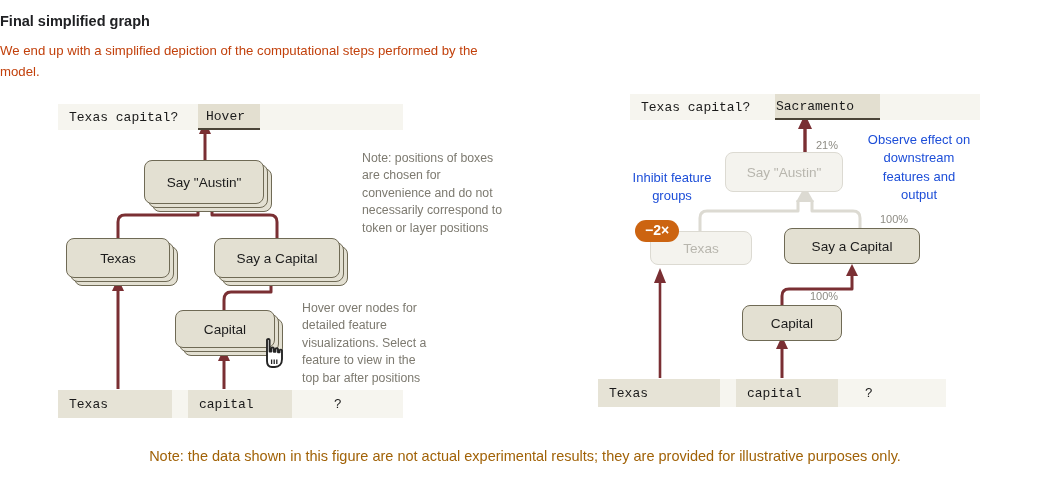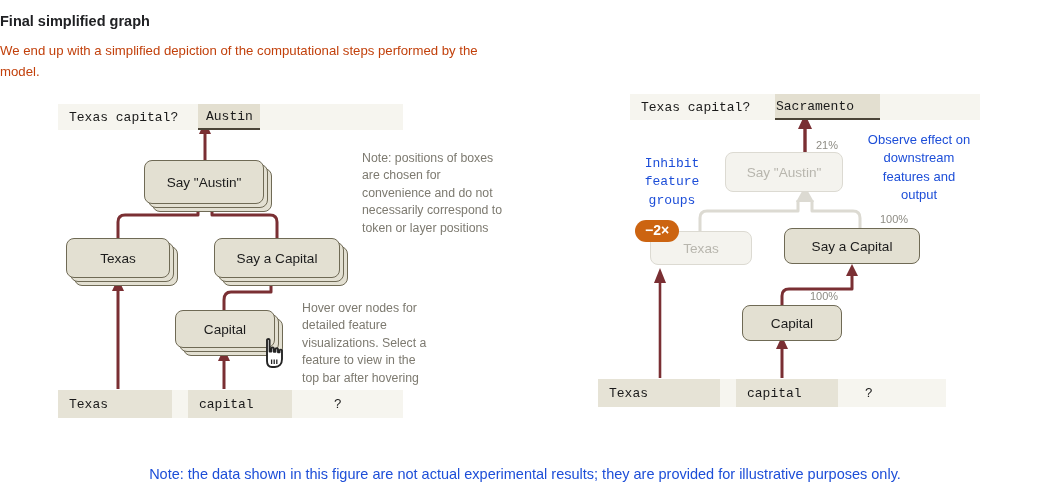--- a/index.html
+++ b/index.html
@@ -90,22 +90,22 @@
     font-size: 14px; font-weight: bold;
     border-radius: 11px;
     padding: 2px 10px 3px 10px;
     z-index: 9;
     line-height: 1.2;
   }
 
   svg.edges { position: absolute; left: 0; top: 0; overflow: visible; }
 
   .caption {
-    position: absolute; left: 0; top: 466px; width: 1050px;
-    text-align: center; font-size: 14.5px; color: #1d4ed8;
+    position: absolute; left: 0; top: 448px; width: 1050px;
+    text-align: center; font-size: 14.5px; color: #a16207;
   }
 
   .cursor { position: absolute; z-index: 20; }
 </style>
 </head>
 <body>
 
 <div id="root">
 
   <div class="panel panel-left">
@@ -130,21 +130,21 @@
 
       <path d="M118,389 L118,290" stroke="#7a2f33" stroke-width="3" fill="none"></path>
       <polygon points="118,278 112,291 124,291" fill="#7a2f33"></polygon>
 
       <path d="M224,389 L224,360" stroke="#7a2f33" stroke-width="3" fill="none"></path>
       <polygon points="224,348 218,361 230,361" fill="#7a2f33"></polygon>
     </svg>
 
     <div class="tokenbar" style="left:58px;top:104px;width:345px;">
       <div class="tokcell tok-light" style="width:140px;">Texas capital?</div>
-      <div class="tokcell tok-sel" style="width:62px;padding-left:8px;">Austin</div>
+      <div class="tokcell tok-sel" style="width:62px;padding-left:8px;">Hover</div>
       <div class="tokcell tok-light" style="width:143px;"></div>
     </div>
 
     <div class="node" style="left:144px;top:160px;width:120px;height:44px;">
       <div class="sheet s2"></div>
       <div class="sheet s1"></div>
       <div class="face">Say "Austin"</div>
     </div>
 
     <div class="node" style="left:66px;top:238px;width:104px;height:40px;">
@@ -173,21 +173,21 @@
     </div>
 
     <div class="tokenbar" style="left:58px;top:390px;width:345px;height:28px;">
       <div class="tokcell tok-shade" style="width:114px;">Texas</div>
       <div class="tokcell tok-light" style="width:16px;"></div>
       <div class="tokcell tok-shade" style="width:104px;">capital</div>
       <div class="tokcell tok-light" style="width:111px;padding-left:42px;">?</div>
     </div>
 
     <div class="note" style="left:362px;top:150px;width:148px;">Note: positions of boxes are chosen for convenience and do not necessarily correspond to token or layer positions</div>
-    <div class="note" style="left:302px;top:300px;width:130px;">Hover over nodes for detailed feature visualizations. Select a feature to view in the top bar after hovering</div>
+    <div class="note" style="left:302px;top:300px;width:130px;">Hover over nodes for detailed feature visualizations. Select a feature to view in the top bar after positions</div>
   </div>
 
 
   <div class="dwrap" style="left:562px;top:0;width:488px;height:430px;">
 
     <svg class="edges" width="488" height="430">
 
       <path d="M243,152 L243,128" stroke="#7a2f33" stroke-width="3.4" fill="none"></path>
       <polygon points="243,114 236,129 250,129" fill="#7a2f33"></polygon>
 
@@ -227,21 +227,21 @@
     <div class="node plain" style="left:180px;top:305px;width:100px;height:36px;">
       <div class="face">Capital</div>
     </div>
 
     <div class="badge" style="left:73px;top:220px;">−2×</div>
 
     <div class="pct" style="left:254px;top:139px;text-align:center;">21%</div>
     <div class="pct" style="left:318px;top:213px;">100%</div>
     <div class="pct" style="left:248px;top:290px;">100%</div>
 
-    <div class="sidelabel" style="left:56px;top:155px;width:108px;font-family:Liberation Mono, monospace;">Inhibit feature groups</div>
+    <div class="sidelabel" style="left:56px;top:169px;width:108px;">Inhibit feature groups</div>
     <div class="sidelabel" style="left:303px;top:131px;width:108px;">Observe effect on downstream features and output</div>
 
     <div class="tokenbar" style="left:36px;top:379px;width:348px;height:28px;">
       <div class="tokcell tok-shade" style="width:122px;">Texas</div>
       <div class="tokcell tok-light" style="width:16px;"></div>
       <div class="tokcell tok-shade" style="width:102px;">capital</div>
       <div class="tokcell tok-light" style="width:108px;padding-left:27px;">?</div>
     </div>
   </div>
 

